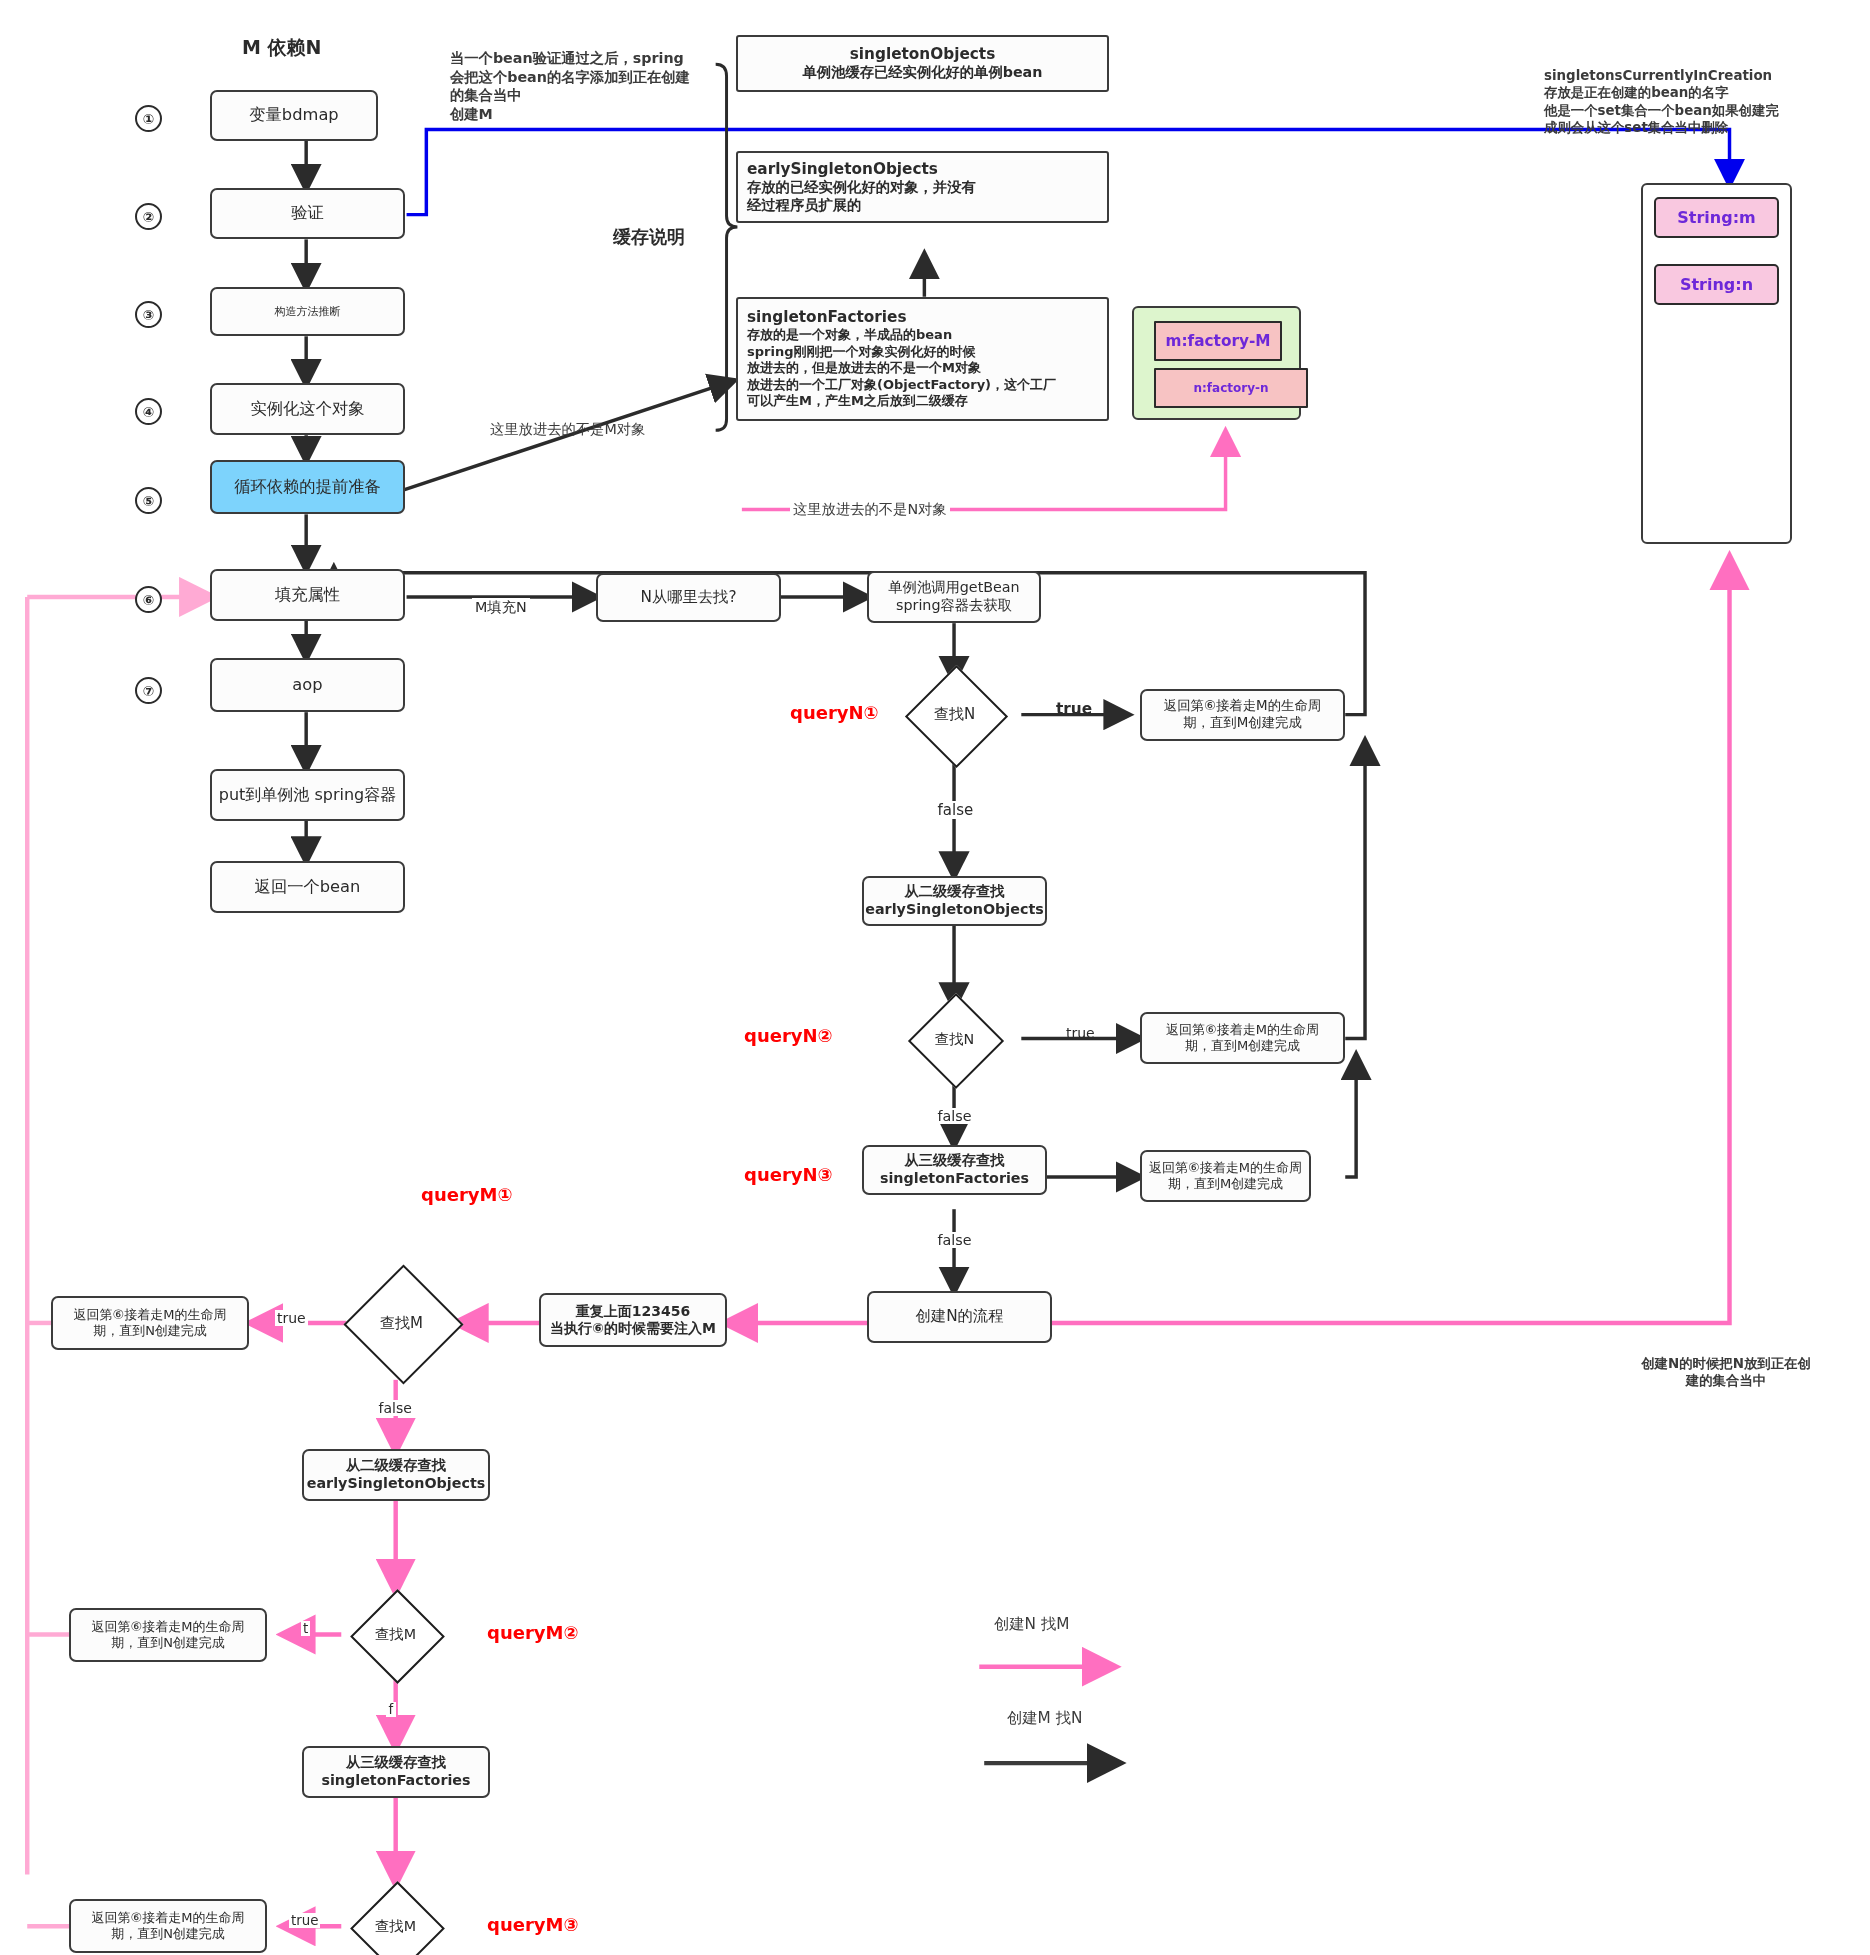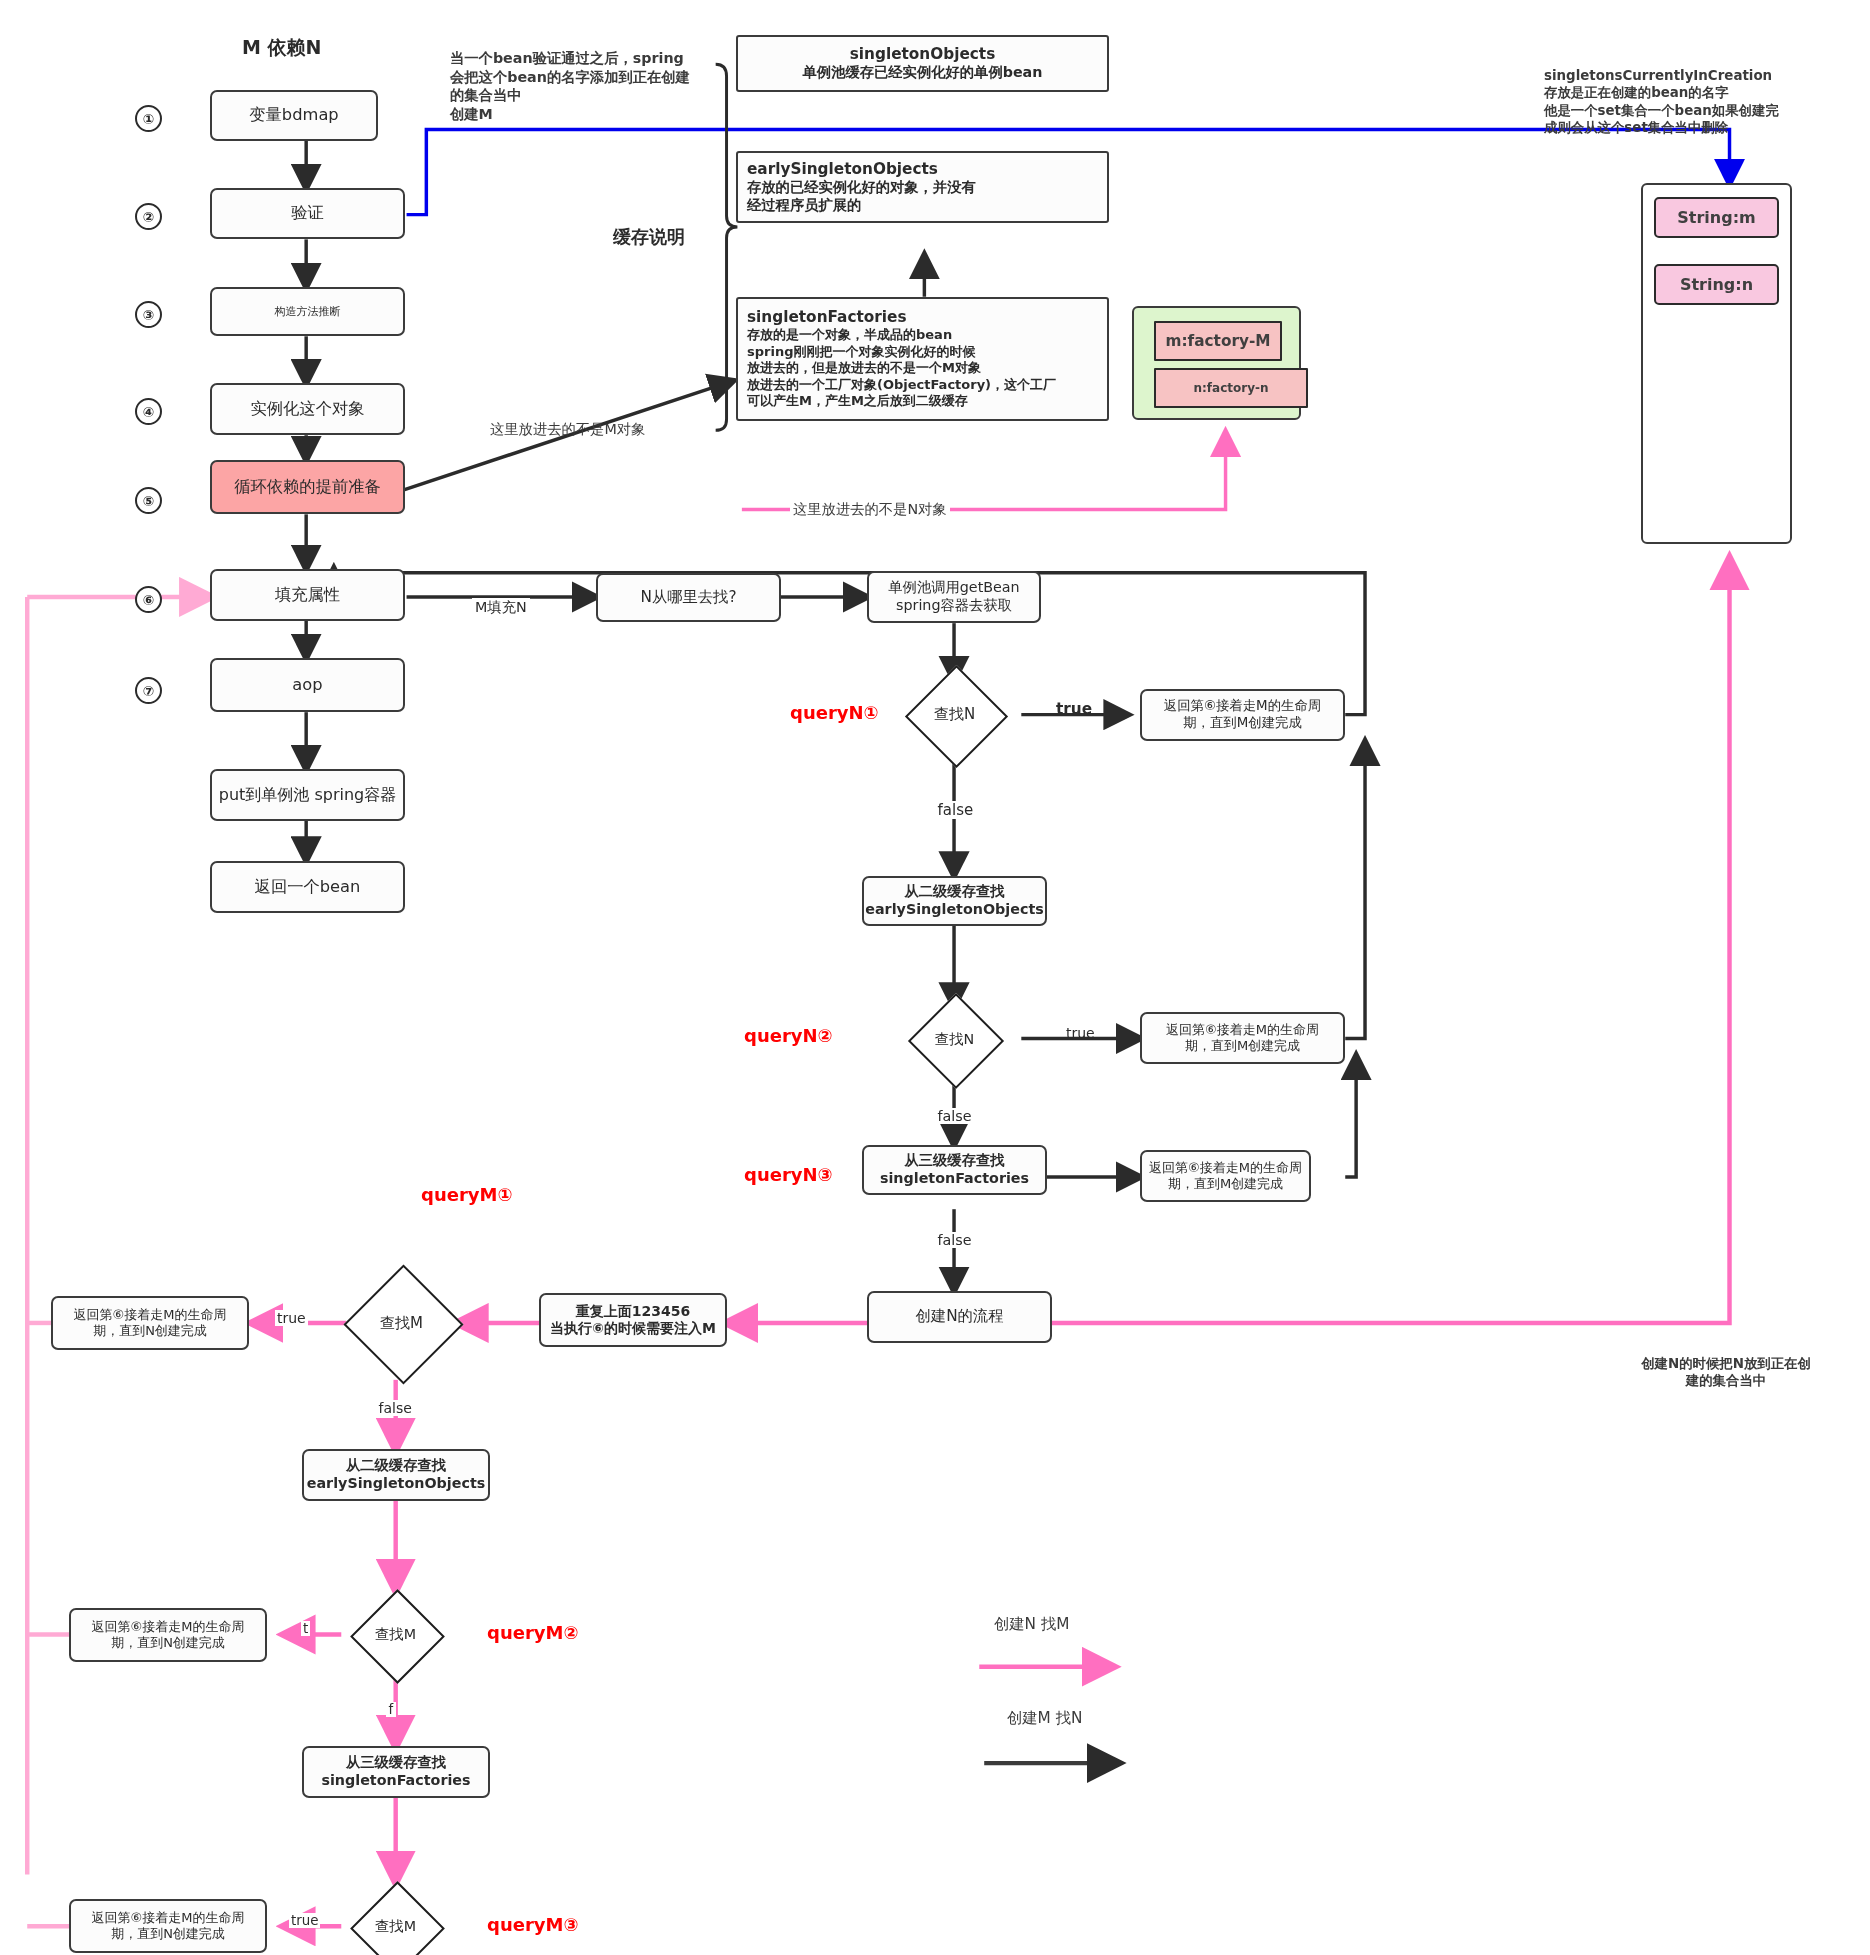--- a/index.html
+++ b/index.html
@@ -4,40 +4,40 @@
 <style>
   html,body{margin:0;padding:0;background:#fff;}
   body{font-family:"DejaVu Sans","Liberation Sans",sans-serif;}
   #stage{position:relative;width:1870px;height:1955px;background:#fff;overflow:hidden;}
   svg.wires{position:absolute;left:0;top:0;width:1870px;height:1955px;pointer-events:none;}
 
   .node{position:absolute;box-sizing:border-box;border:2.5px solid #3b3b3b;border-radius:7px;
         background:#fcfcfc;display:flex;align-items:center;justify-content:center;
         text-align:center;color:#2b2b2b;line-height:1.25;padding:2px 4px;}
   .node.sq{border-radius:3px;}
-  .node.pinkfill{background:#fca5a5;}
+  .node.pinkfill{background:#7dd3fc;}
   .node.lt{justify-content:flex-start;text-align:left;align-items:center;}
 
   .diamond{position:absolute;box-sizing:border-box;}
   .diamond .dshape{position:absolute;left:0;top:0;width:100%;height:100%;
         border:2.5px solid #1d1d1d;background:#fff;transform:rotate(45deg);}
   .diamond .dlab{position:absolute;left:0;top:0;width:100%;height:100%;
         display:flex;align-items:center;justify-content:center;color:#2b2b2b;}
 
   .txt{position:absolute;color:#3b3b3b;line-height:1.3;white-space:pre-line;}
   .txt.b{font-weight:bold;}
   .edgelab{position:absolute;color:#2b2b2b;background:transparent;white-space:nowrap;}
   .query{position:absolute;color:#ff0000;font-weight:bold;white-space:nowrap;}
   .circnum{position:absolute;width:23px;height:23px;border:2px solid #2b2b2b;border-radius:50%;
         display:flex;align-items:center;justify-content:center;font-weight:bold;color:#2b2b2b;
         font-size:14px;background:#fff;}
   .panel{position:absolute;box-sizing:border-box;border:2.5px solid #3b3b3b;border-radius:6px;background:#fff;}
   .panel.green{background:#ddf5cd;}
   .chip{position:absolute;box-sizing:border-box;border:2.5px solid #2b2b2b;
-        display:flex;align-items:center;justify-content:center;font-weight:bold;color:#404040;}
+        display:flex;align-items:center;justify-content:center;font-weight:bold;color:#6d28d9;}
   .chip.pink{background:#f9c8e0;border-radius:5px;}
   .chip.red{background:#f7c3c3;border-radius:1px;}
   .title{position:absolute;font-weight:bold;color:#2b2b2b;}
 </style>
 </head>
 <body>
 
 <div id="stage">
 
   <svg class="wires" viewBox="0 0 3781 3953">

